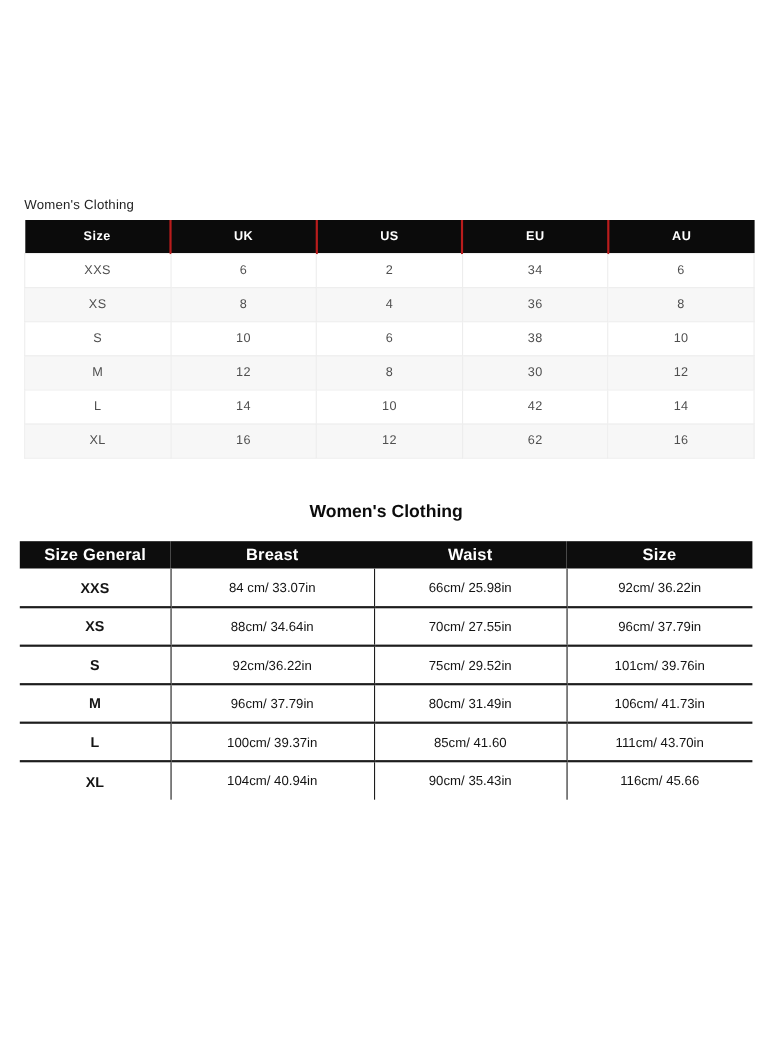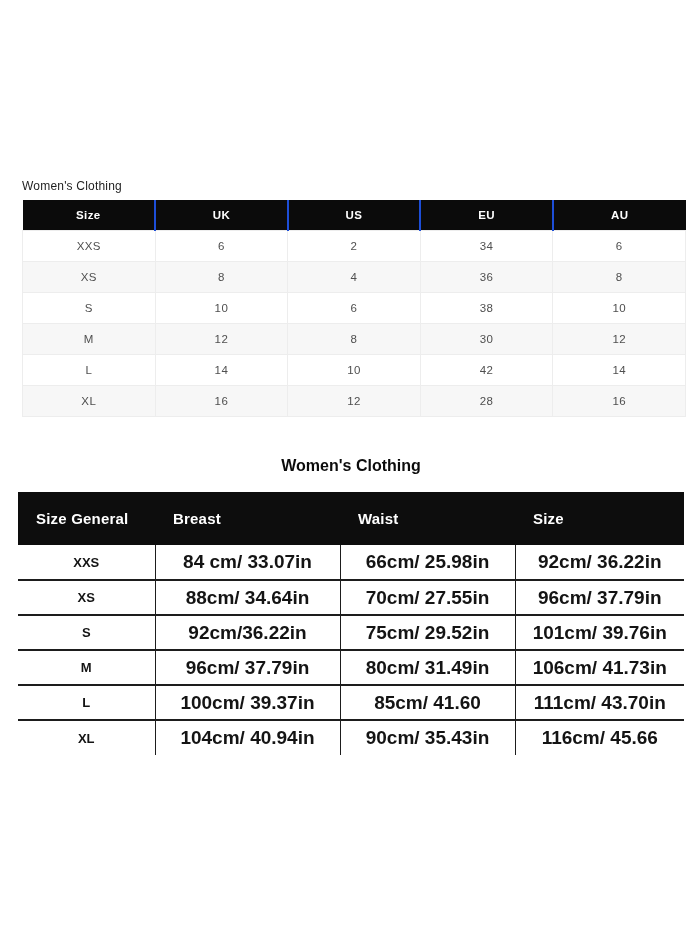--- a/index.html
+++ b/index.html
@@ -16,48 +16,47 @@
   .t1-wrap { position: absolute; left: 22px; top: 179px; width: 664px; }
   .t1-label {
     font-size: 12px; line-height: 14px; color: #1f1f1f;
     letter-spacing: 0.2px; margin: 0 0 7px 0; font-weight: 400;
   }
   table.t1 { width: 100%; border-collapse: collapse; table-layout: fixed; }
   .t1 thead th {
     background: #0b0b0b; color: #ffffff;
     font-size: 11.5px; font-weight: 600; letter-spacing: 0.4px;
     height: 30px; padding: 0; text-align: center;
-    border-left: 2px solid #1d4ed8;
+    border-left: 2px solid #b91c1c;
   }
   .t1 thead th:first-child { border-left: none; text-align: center; }
   .t1 tbody td {
     height: 31px; padding: 0; text-align: center;
     font-size: 11.5px; color: #4f4f4f; letter-spacing: 0.4px;
     border: 1px solid #ededed; background: #ffffff;
   }
   .t1 tbody tr:nth-child(even) td { background: #f7f7f7; }
 
   
   .t2-wrap { position: absolute; left: 18px; top: 456px; width: 666px; }
   .t2-title {
     text-align: center; font-size: 16px; line-height: 19px;
     font-weight: bold; color: #0c0c0c; margin: 0 0 17px 0;
   }
   table.t2 { width: 100%; border-collapse: collapse; table-layout: fixed; }
   .t2 thead th {
     background: #0d0d0d; color: #ffffff;
     font-size: 15px; font-weight: bold; letter-spacing: 0.2px;
-    height: 22px; padding: 18px; text-align: left;
+    height: 22px; padding: 4px; text-align: center;
   }
   .t2 tbody td {
     height: 35px; padding: 0; text-align: center;
-    font-size: 19px; color: #141414;
+    font-size: 12px; color: #141414;
     border-bottom: 2px solid #1d1d1d;
     background: #ffffff;
-    font-weight: bold;
   }
   .t2 tbody tr:last-child td { border-bottom: none; }
   .t2 tbody td + td { border-left: 1.5px solid #1d1d1d; }
   .t2 tbody td:first-child { font-weight: bold; font-size: 13px; }
 </style>
 </head>
 <body>
 
 <div class="t1-wrap">
   <p class="t1-label">Women's Clothing</p>
@@ -111,21 +110,21 @@
           <td>L</td>
           <td>14</td>
           <td>10</td>
           <td>42</td>
           <td>14</td>
         </tr>
         <tr>
           <td>XL</td>
           <td>16</td>
           <td>12</td>
-          <td>28</td>
+          <td>62</td>
           <td>16</td>
         </tr>
       </tbody>
   </table>
 </div>
 
 <div class="t2-wrap">
   <p class="t2-title">Women's Clothing</p>
   <table class="t2">
     <colgroup>

